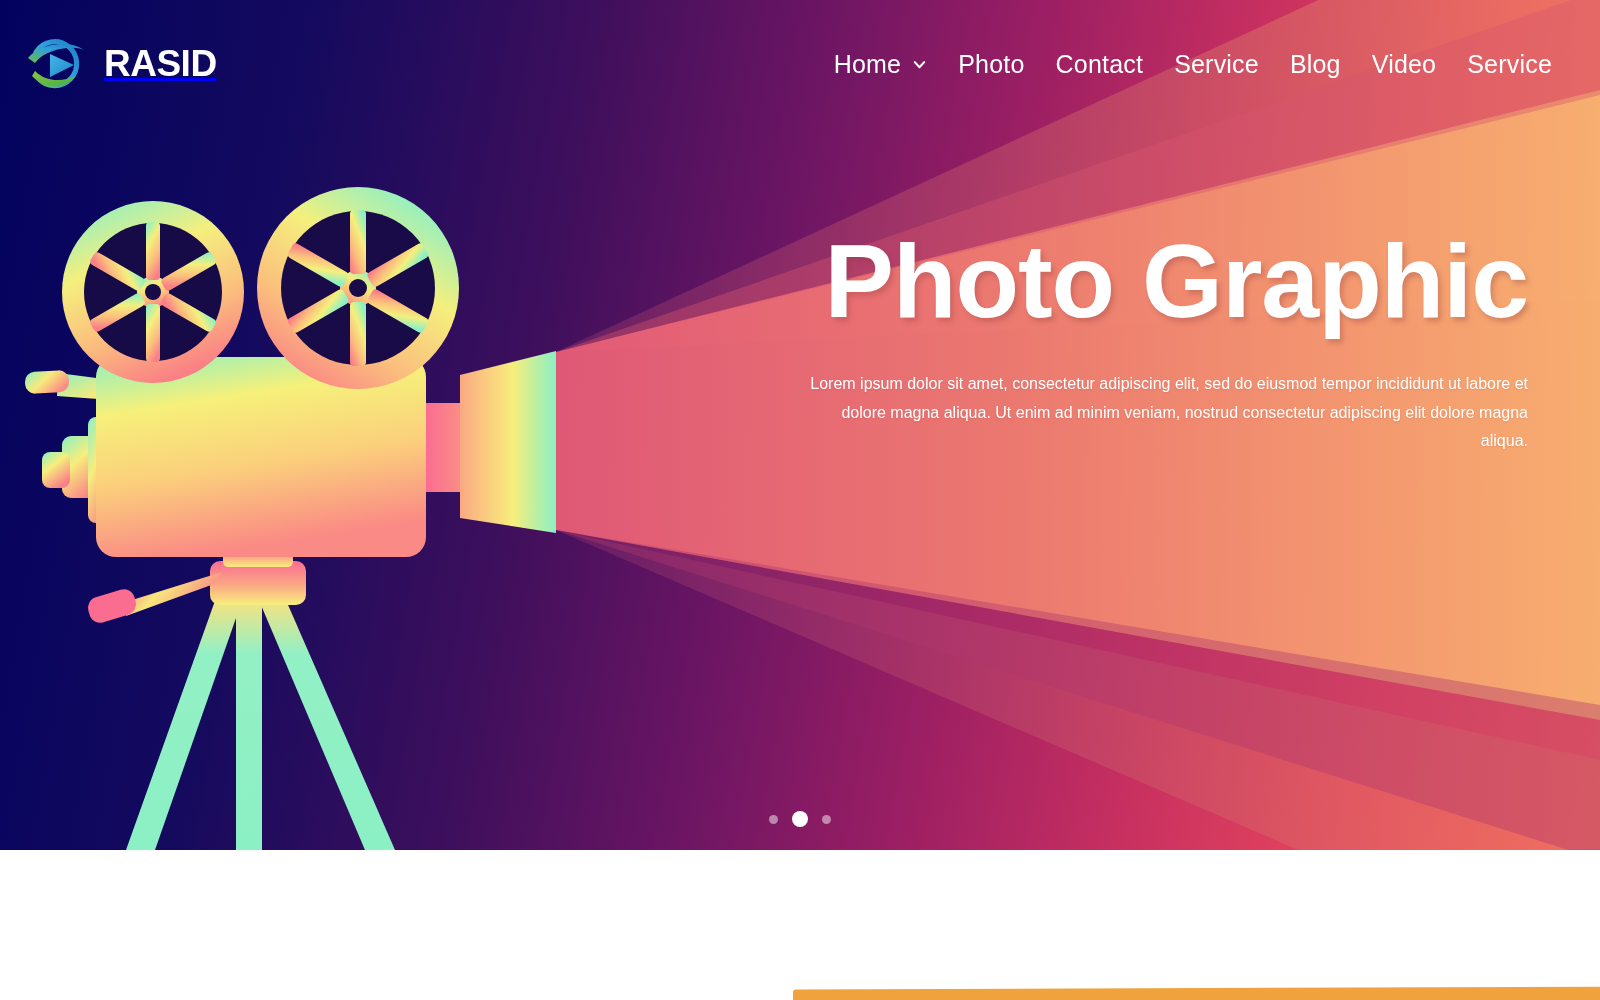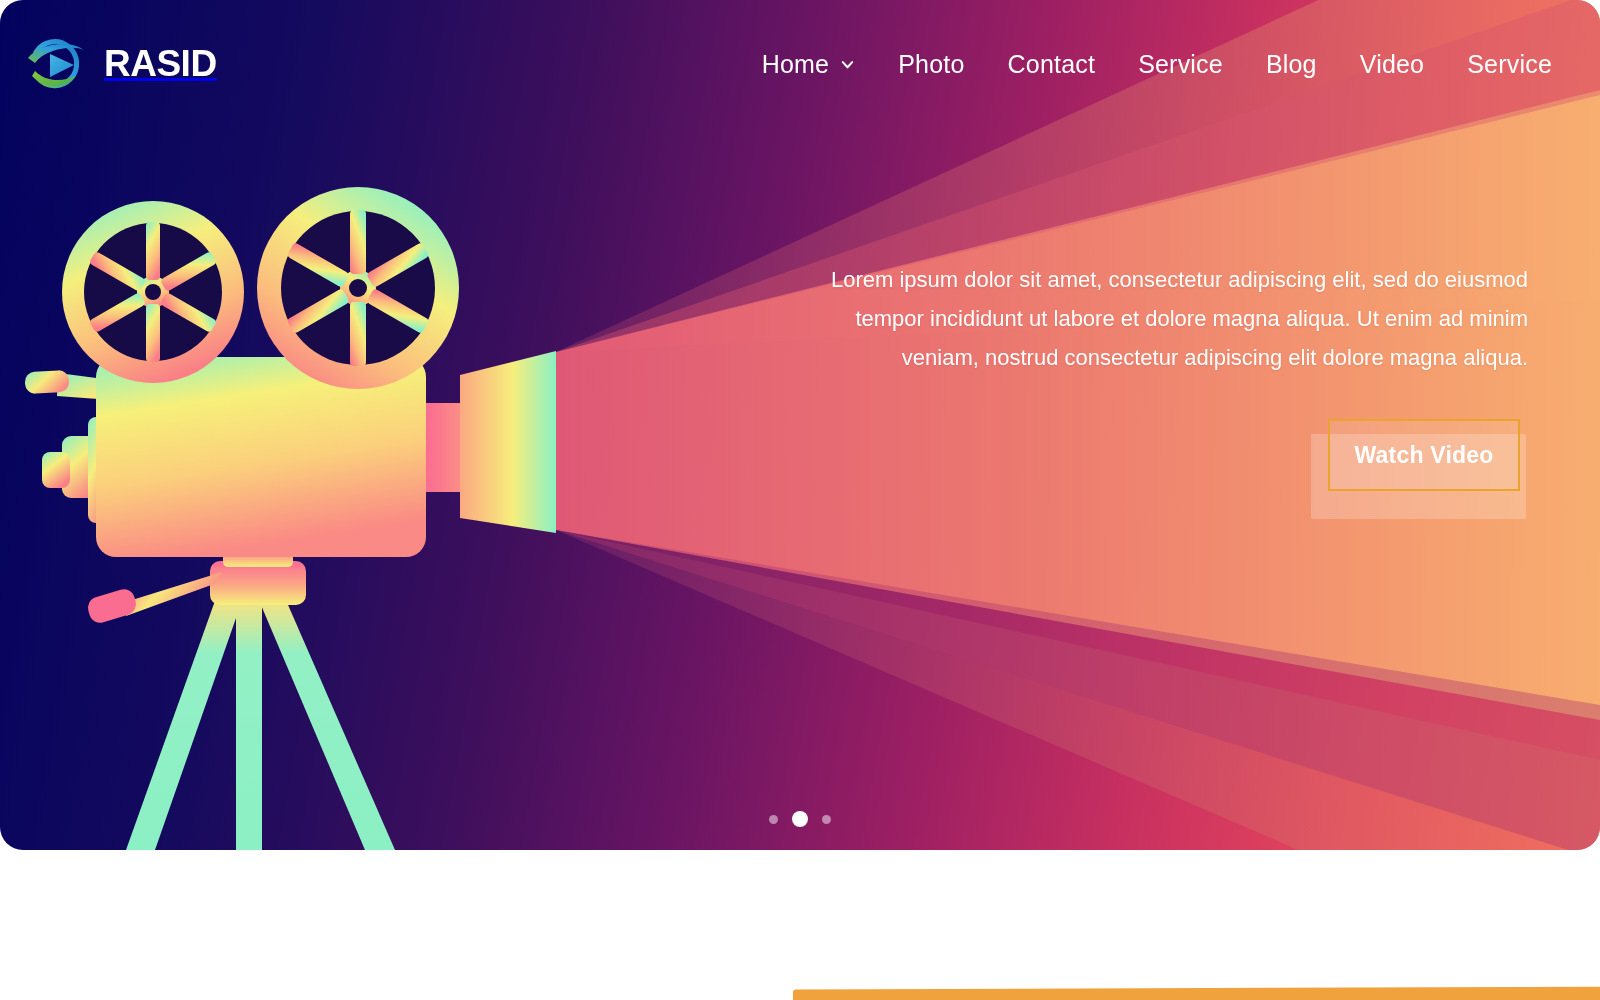--- a/index.html
+++ b/index.html
@@ -10,21 +10,20 @@
     font-family:"Liberation Sans", sans-serif;
   }
 
   
   .hero {
     position:relative;
     width:1600px;
     height:850px;
     overflow:hidden;
     background:linear-gradient(100deg,#02025e 0%, #140a5e 18%, #3d0f5c 34%, #6b1563 47%, #9c1f63 60%, #c62f60 72%, #e8475c 86%, #f2615c 100%);
-    border-radius:23px;
   }
 
   .hero-bg-svg, .hero-art-svg {
     position:absolute;
     top:0; left:0;
     width:1600px; height:850px;
     display:block;
   }
   .hero-art-svg { pointer-events:none; }
 
@@ -49,21 +48,21 @@
     color:#ffffff;
     font-size:37px;
     font-weight:bold;
     letter-spacing:-0.5px;
   }
   .nav-links {
     margin-left:auto;
     margin-right:48px;
     display:flex;
     align-items:center;
-    gap:43px;
+    gap:31px;
     list-style:none;
   }
   .nav-links li { display:flex; align-items:center; }
   .nav-link {
     color:#ffffff;
     font-size:25px;
     text-decoration:none;
     white-space:nowrap;
     letter-spacing:0.2px;
   }
@@ -88,21 +87,21 @@
     font-size:104px;
     font-weight:bold;
     line-height:1.06;
     letter-spacing:-1px;
     text-shadow:3px 4px 5px rgba(140,60,60,0.30);
     white-space:nowrap;
   }
   .hero-desc {
     margin-top:34px;
     color:#ffffff;
-    font-size:22px;
+    font-size:16px;
     line-height:1.78;
     text-align:right;
     text-shadow:0 1px 2px rgba(150,70,70,0.18);
   }
 
   
   .cta-wrap {
     position:relative;
     display:inline-block;
     margin-top:42px;
@@ -365,26 +364,23 @@
       <li>
         <a class="nav-link" href="#">Video</a>
       </li>
       <li>
         <a class="nav-link" href="#">Service</a>
       </li>
     </ul>
   </nav>
 
   <div class="hero-content">
+    <h1 class="hero-title">Photo Graphic</h1>
     <p class="hero-desc">Lorem ipsum dolor sit amet, consectetur adipiscing elit, sed do eiusmod tempor incididunt ut labore et dolore magna aliqua. Ut enim ad minim veniam, nostrud consectetur adipiscing elit dolore magna aliqua.</p>
 
-    <div class="cta-wrap">
-      <span class="cta-backdrop"></span>
-      <a class="cta-button" href="#">Watch Video</a>
-    </div>
   </div>
 
   <div class="slider-dots">
     <span class="dot"></span>
     <span class="dot active"></span>
     <span class="dot"></span>
   </div>
 
 </section>
 

